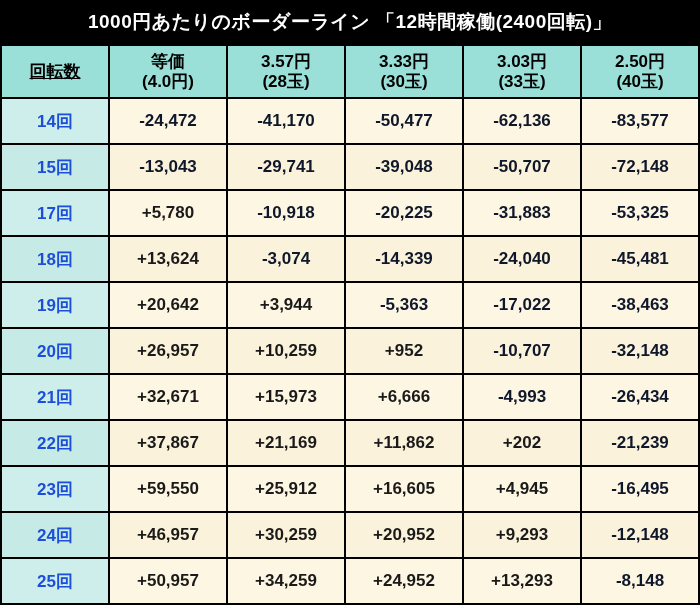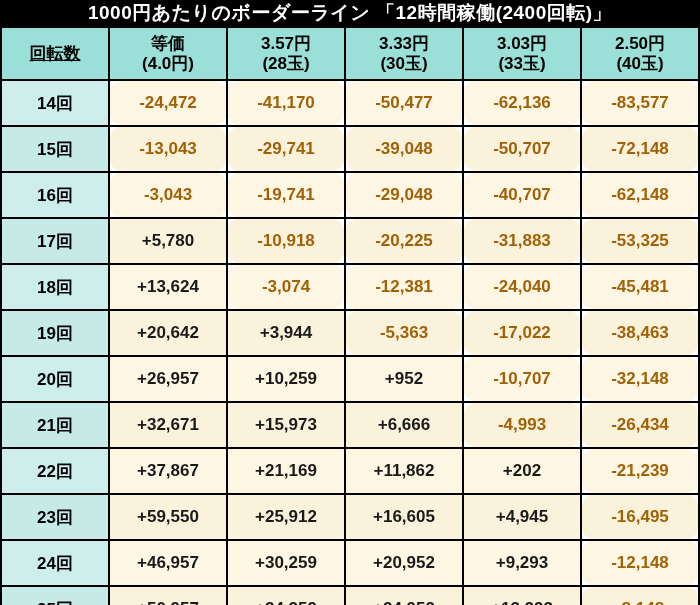--- a/index.html
+++ b/index.html
@@ -53,36 +53,35 @@
     padding: 2px 0;
   }
   thead th.col-spin {
     width: 106px;
     text-decoration: underline;
   }
   tbody th.rowhead {
     width: 106px;
     height: 42px;
     background: #cdeeea;
-    color: #000000;
+    color: #1d4ed8;
     font-size: 17px;
   }
   tbody td {
     height: 42px;
     background: #fdf6e3;
   }
   tbody tr:nth-child(even) td {
     background: #fbf2db;
   }
   tbody tr:nth-child(even) th.rowhead {
     background: #c6eae6;
   }
   td.neg {
-    color: #a16207;
-    border-radius: 15px;
+    color: #0f172a;
   }
   td.pos {
     color: #1a1a1a;
   }
   .hdr-line1 { display: block; }
   .hdr-line2 { display: block; }
 </style>
 </head>
 <body>
 
@@ -129,40 +128,32 @@
         </tr>
         <tr>
           <th class="rowhead">15回</th>
           <td class="neg">-13,043</td>
           <td class="neg">-29,741</td>
           <td class="neg">-39,048</td>
           <td class="neg">-50,707</td>
           <td class="neg">-72,148</td>
         </tr>
         <tr>
-          <th class="rowhead">16回</th>
-          <td class="neg">-3,043</td>
-          <td class="neg">-19,741</td>
-          <td class="neg">-29,048</td>
-          <td class="neg">-40,707</td>
-          <td class="neg">-62,148</td>
-        </tr>
-        <tr>
           <th class="rowhead">17回</th>
           <td class="pos">+5,780</td>
           <td class="neg">-10,918</td>
           <td class="neg">-20,225</td>
           <td class="neg">-31,883</td>
           <td class="neg">-53,325</td>
         </tr>
         <tr>
           <th class="rowhead">18回</th>
           <td class="pos">+13,624</td>
           <td class="neg">-3,074</td>
-          <td class="neg">-12,381</td>
+          <td class="neg">-14,339</td>
           <td class="neg">-24,040</td>
           <td class="neg">-45,481</td>
         </tr>
         <tr>
           <th class="rowhead">19回</th>
           <td class="pos">+20,642</td>
           <td class="pos">+3,944</td>
           <td class="neg">-5,363</td>
           <td class="neg">-17,022</td>
           <td class="neg">-38,463</td>

